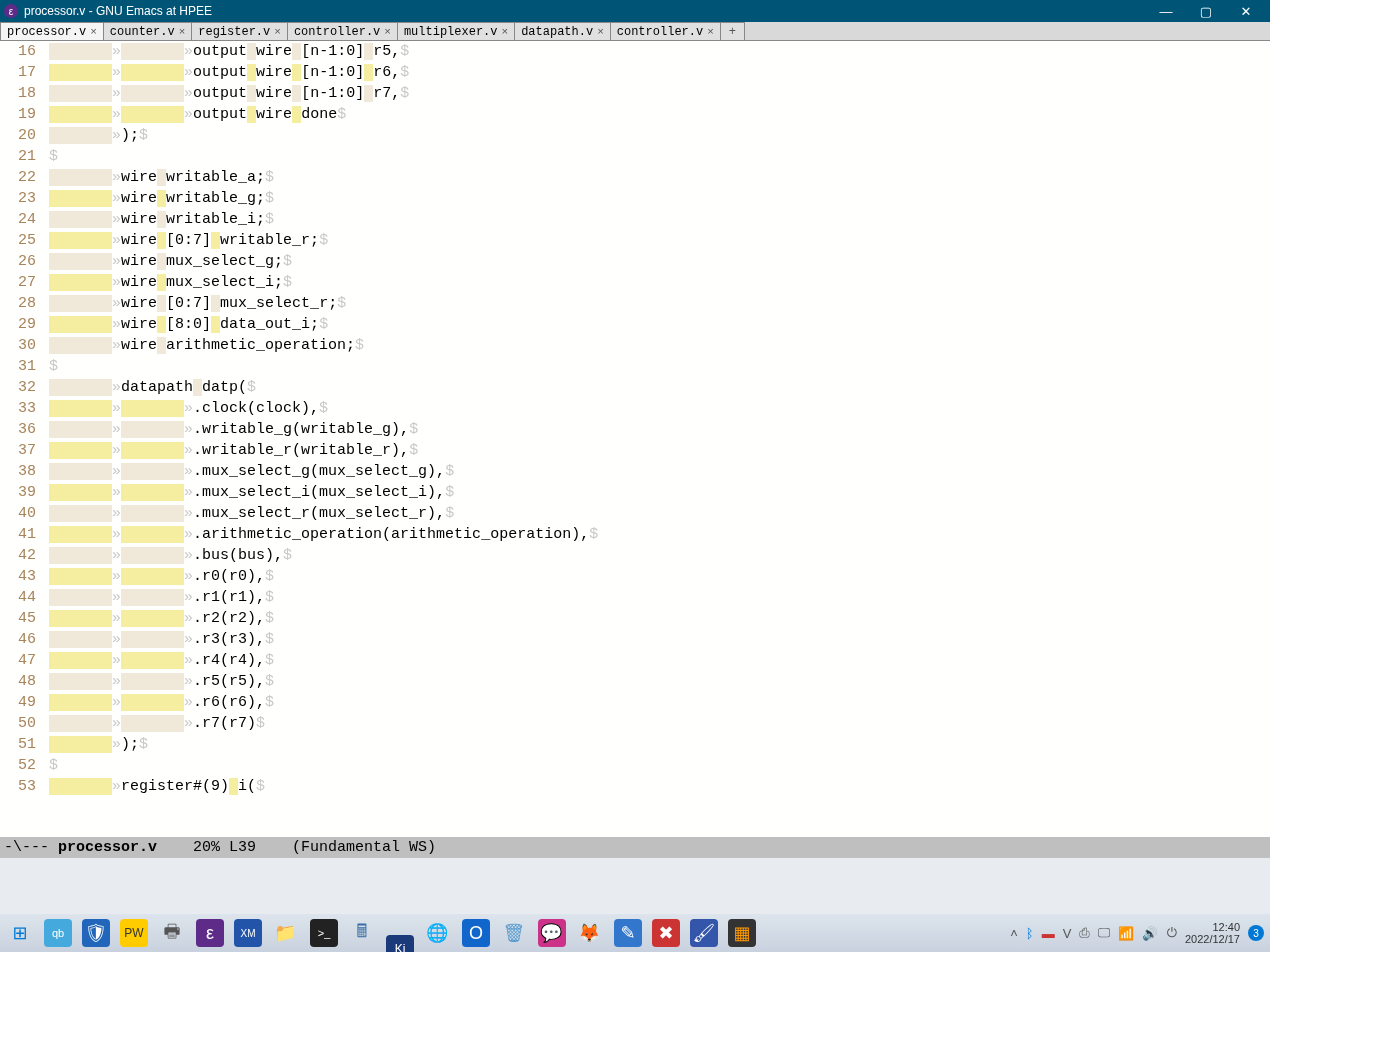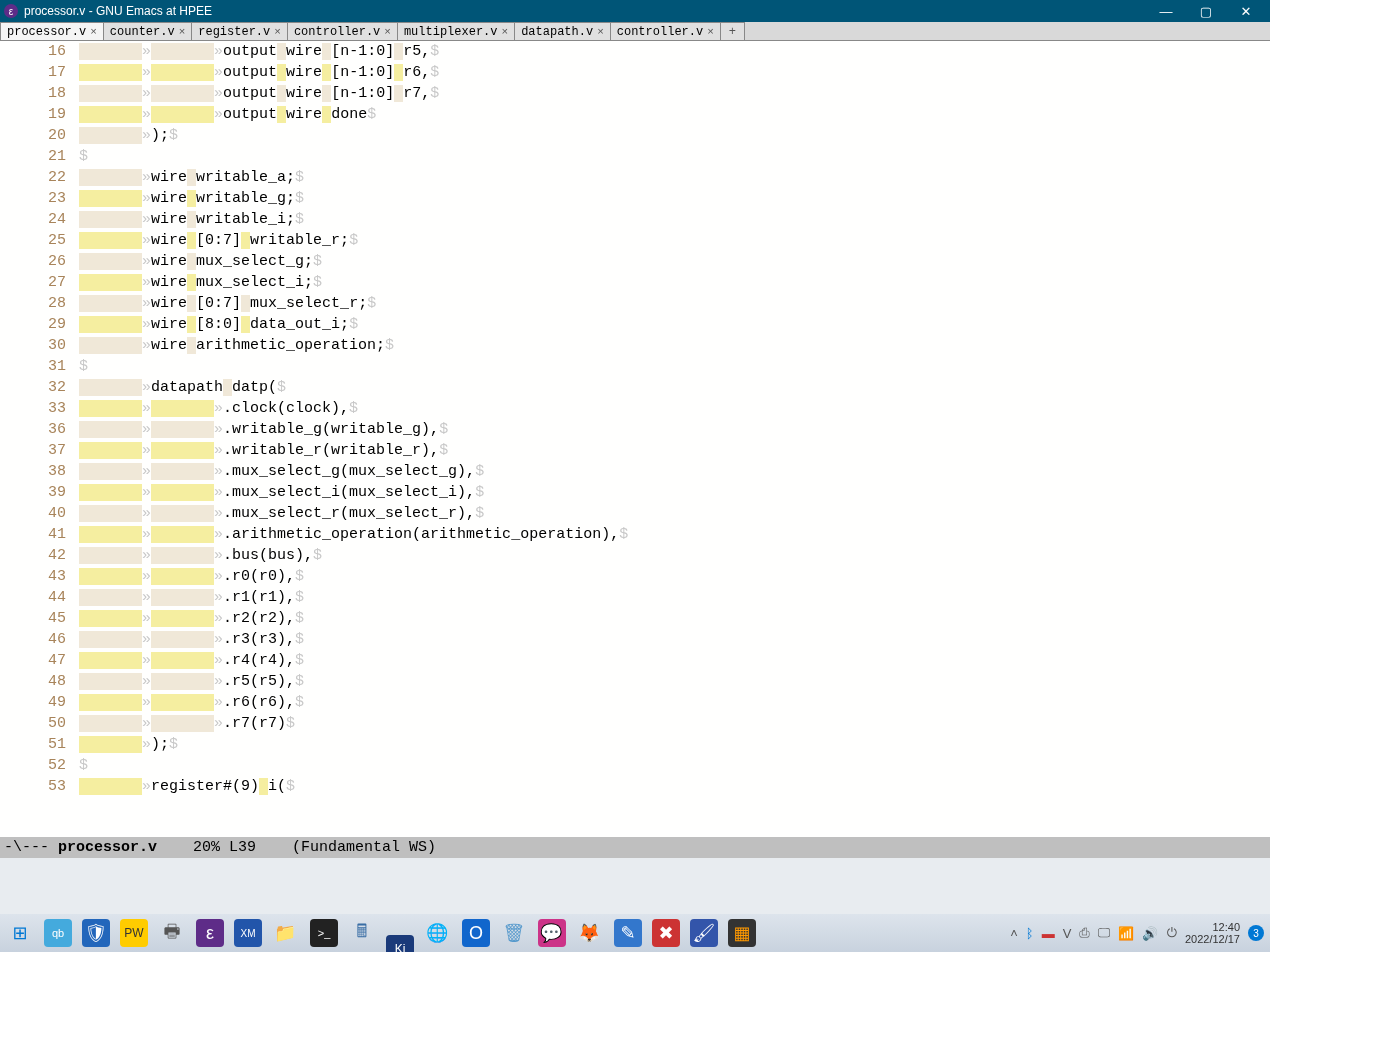--- a/index.html
+++ b/index.html
@@ -51,21 +51,20 @@
 .tab .close { color: #555; font-size: 11px; }
 .tab.new { padding: 1px 8px; color: #555; }
 .editor {
   flex: 1;
   display: flex;
   flex-direction: column;
   background: #fffffe;
   font-size: 15px;
   line-height: 21px;
   overflow: hidden;
-  padding-left: 30px;
 }
 .codeline {
   display: flex;
   white-space: pre;
 }
 .gutter {
   width: 40px;
   text-align: right;
   padding-right: 4px;
   color: #a8845a;

